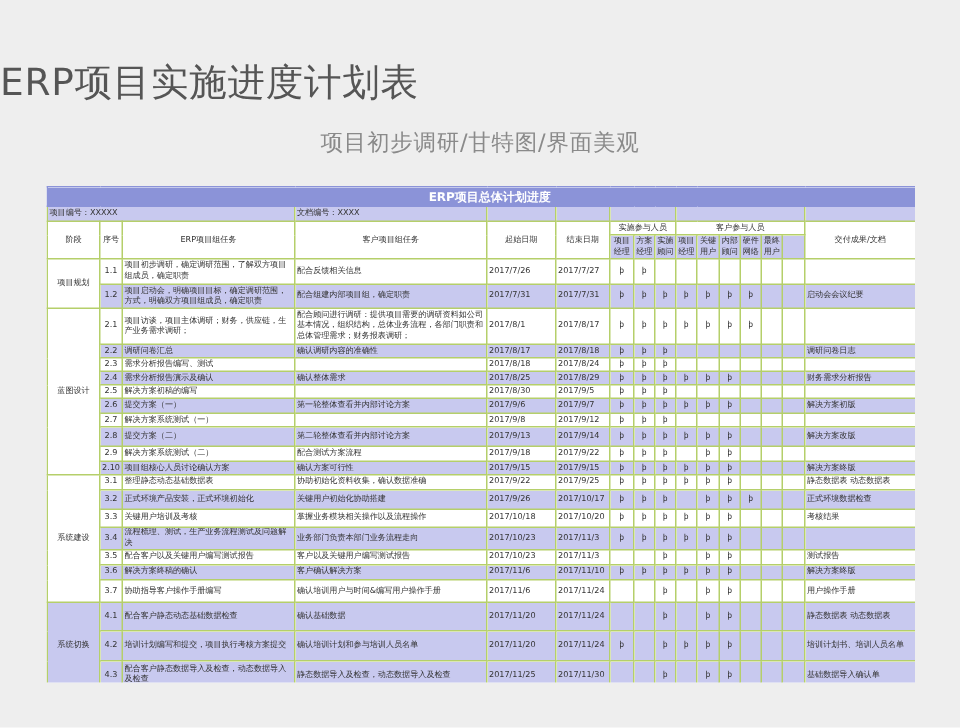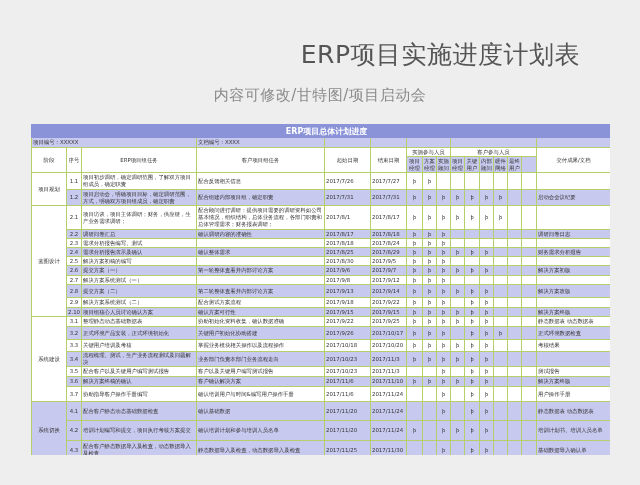--- a/index.html
+++ b/index.html
@@ -3,21 +3,21 @@
 <meta charset="utf-8">
 <style>
   html, body { margin:0; padding:0; }
   body {
     width:640px; height:485px; overflow:hidden;
     background:#eeeeee;
     font-family: "DejaVu Sans", "Liberation Sans", sans-serif;
     position:relative;
   }
   .main-title {
-    position:absolute; left:0; top:38px; width:580px; text-align:right;
+    position:absolute; left:0; top:38px; width:580px; text-align:left;
     font-size:25px; color:#555; letter-spacing:0.5px;
   }
   .sub-title {
     position:absolute; left:0; top:86px; width:640px; text-align:center;
     font-size:15px; color:#8a8a8a; letter-spacing:0.5px;
   }
   .sheet {
     position:absolute; left:31px; top:124px; width:579px; height:331px;
     overflow:hidden; background:#fff;
   }
@@ -40,21 +40,21 @@
   .phase { text-align:center; background:#fff; }
   .phase.purple { background:#c8c9ef; }
   tr.p td:not(.phase) { background:#c8c9ef; }
   tr.w td:not(.phase) { background:#ffffff; }
   .mark { text-align:center; font-family:"DejaVu Sans Mono", monospace; }
 </style>
 </head>
 <body>
 
 <div class="main-title">ERP项目实施进度计划表</div>
-<div class="sub-title">内容可修改/甘特图/项目启动会</div>
+<div class="sub-title">项目初步调研/甘特图/界面美观</div>
 
 <div class="sheet">
 <table>
   <colgroup>
     <col style="width:35px">
         <col style="width:15px">
         <col style="width:115px">
         <col style="width:128px">
     <col style="width:46px">
         <col style="width:36px">

